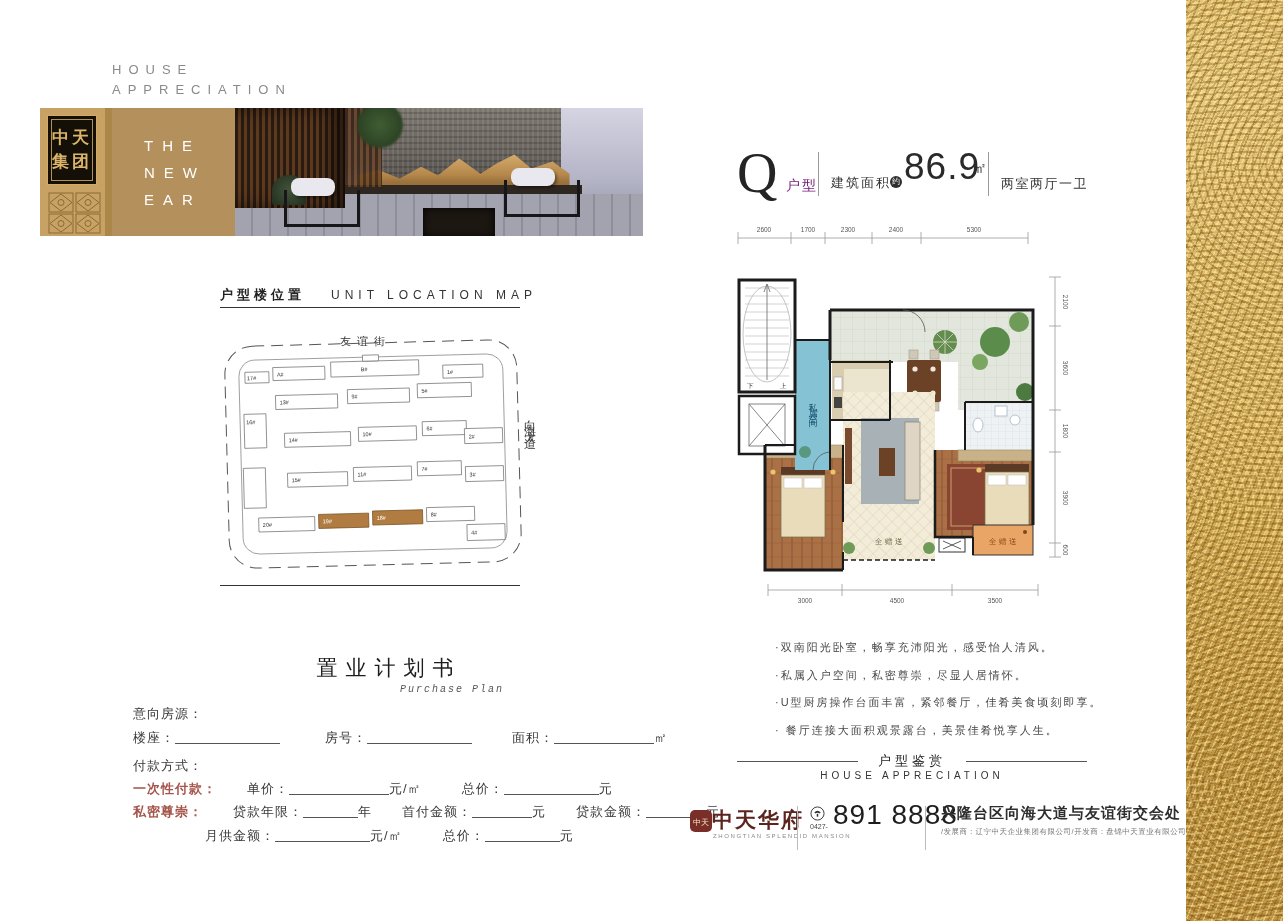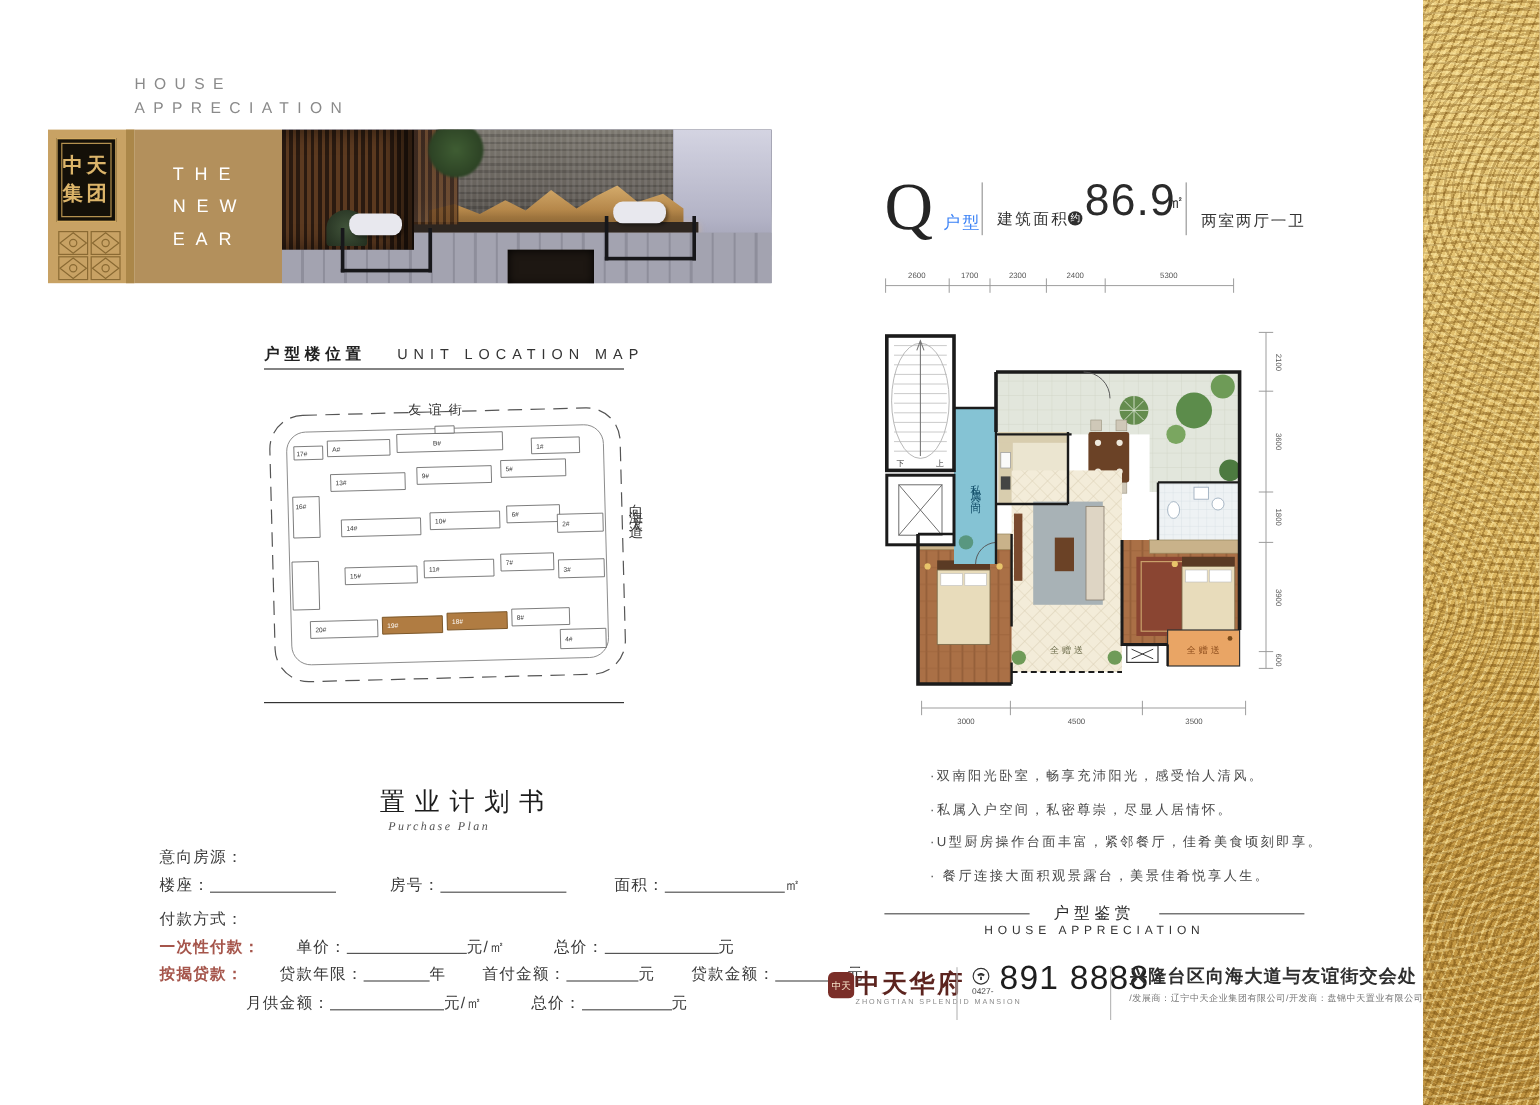--- a/index.html
+++ b/index.html
@@ -42,21 +42,21 @@
   .photo .platform{position:absolute;left:27%;top:60%;width:58%;height:7%;background:#2e2620;
     box-shadow:0 2px 6px rgba(255,190,90,.35);}
   .photo .deck{position:absolute;left:0;top:67%;width:100%;height:33%;
     background:repeating-linear-gradient(90deg,#a3a3b0 0 16px,#8e8e9b 16px 18px),linear-gradient(180deg,#9a9aa7,#84848f);}
   .photo .bench{position:absolute;width:70px;height:34px;border:3px solid #17171a;border-top:none;background:transparent;}
   .photo .bench .cushion{position:absolute;left:4px;top:-12px;width:44px;height:18px;border-radius:8px;background:#e8e8ee;box-shadow:2px 2px 3px rgba(0,0,0,.4);}
   .photo .fire{position:absolute;left:46%;top:78%;width:72px;height:30px;background:#1d1712;box-shadow:inset 0 0 8px #000;}
 
   
   .q-letter{left:737px;top:141px;font-family:"Liberation Serif",serif;font-size:56px;color:#242424;}
-  .q-type{left:786px;top:177px;font-size:14px;color:#3b82f6;letter-spacing:2px;}
+  .q-type{left:786px;top:177px;font-size:14px;color:#701a75;letter-spacing:2px;}
   .vdiv{width:1px;background:#9a9a9a;}
   .area-label{left:831px;top:174px;font-size:13px;color:#333;letter-spacing:2px;}
   .approx{left:890px;top:176px;width:12px;height:12px;border-radius:50%;background:#2e2e2e;color:#fff;font-size:8px;line-height:12px;text-align:center;}
   .area-num{left:904px;top:146px;font-size:37px;color:#2a2a2a;letter-spacing:1px;}
   .area-sqm{left:972px;top:159px;font-size:15px;color:#2a2a2a;}
   .rooms{left:1001px;top:175px;font-size:13px;color:#333;letter-spacing:1.5px;}
 
   
   .loc-title{left:220px;top:286px;display:flex;gap:26px;align-items:baseline;}
   .loc-title .cn{font-size:13px;font-weight:bold;letter-spacing:4px;color:#222;}
@@ -65,21 +65,21 @@
 
   .street-top{left:330px;top:334px;font-size:11px;letter-spacing:6px;color:#333;margin-left:10px;}
   .street-right{left:521px;top:410px;writing-mode:vertical-rl;font-size:12px;letter-spacing:6px;color:#333;}
   .private-label{left:806px;top:396px;writing-mode:vertical-rl;font-size:9px;letter-spacing:5px;color:#14506b;}
 
   
   .notes{left:775px;top:634px;font-size:11px;letter-spacing:2px;color:#4a4a4a;line-height:27.5px;}
 
   
   .pp-title{left:266px;top:654px;width:246px;text-align:center;font-family:"Liberation Serif",serif;font-size:21px;letter-spacing:8px;color:#1c1c1c;}
-  .pp-sub{left:243px;top:684px;width:246px;text-align:center;font-family:Liberation Serif, serif;font-style:italic;font-size:10px;color:#555;letter-spacing:2px;}
+  .pp-sub{left:258px;top:684px;width:246px;text-align:right;font-family:Liberation Mono, monospace;font-style:italic;font-size:10px;color:#555;letter-spacing:2px;}
   .form-row{font-size:13px;color:#3a3a3a;letter-spacing:1px;white-space:nowrap;}
   .red{color:#a5554b;font-weight:bold;}
   .blank{display:inline-block;border-bottom:1px solid #555;height:12px;vertical-align:-2px;}
   .w55{width:55px}.w60{width:60px}.w75{width:75px}.w95{width:95px}.w100{width:100px}.w105{width:105px}
   .gap{display:inline-block;}
   .g30{width:30px}.g40{width:40px}.g45{width:45px}
 
   
   .ft-sec{left:737px;top:752px;width:350px;display:flex;align-items:center;gap:20px;}
   .ft-sec .ln{flex:1;height:1px;background:#555;}
@@ -497,21 +497,21 @@
 
   <div class="abs form-row" style="left:133px;top:757px">
     <span>付款方式：</span>
   </div>
 
   <div class="abs form-row" style="left:133px;top:780px">
     <span class="red">一次性付款：</span><span class="gap g30"></span><span>单价：</span><span class="blank w100"></span><span>元/㎡</span><span class="gap g40"></span><span>总价：</span><span class="blank w95"></span><span>元</span>
   </div>
 
   <div class="abs form-row" style="left:133px;top:803px">
-    <span class="red">按揭贷款：</span><span class="gap g30"></span><span>贷款年限：</span><span class="blank w55"></span><span>年</span><span class="gap g30"></span><span>首付金额：</span><span class="blank w60"></span><span>元</span><span class="gap g30"></span><span>贷款金额：</span><span class="blank w60"></span><span>元</span>
+    <span class="red">私密尊崇：</span><span class="gap g30"></span><span>贷款年限：</span><span class="blank w55"></span><span>年</span><span class="gap g30"></span><span>首付金额：</span><span class="blank w60"></span><span>元</span><span class="gap g30"></span><span>贷款金额：</span><span class="blank w60"></span><span>元</span>
   </div>
 
   <div class="abs form-row" style="left:205px;top:827px">
     <span>月供金额：</span><span class="blank w95"></span><span>元/㎡</span><span class="gap g40"></span><span>总价：</span><span class="blank w75"></span><span>元</span>
   </div>
 
   <div class="abs ft-sec">
     <div class="ln"></div>
     <div class="cn">户型鉴赏</div>
     <div class="ln"></div>

